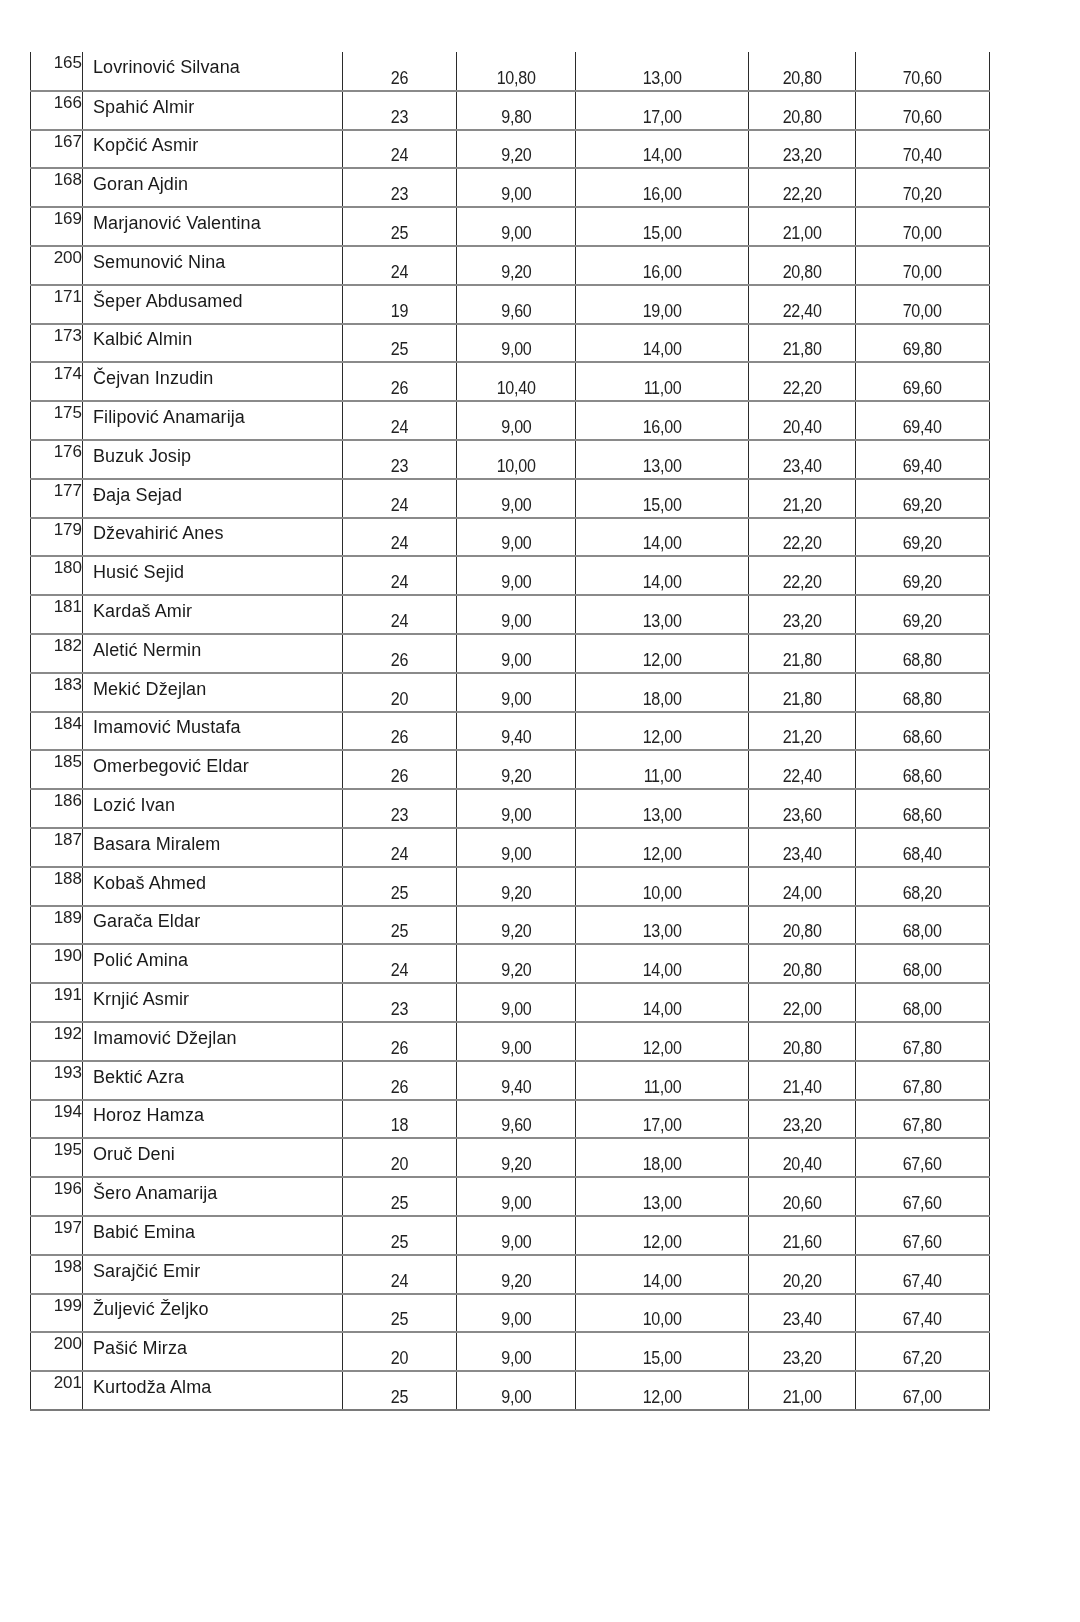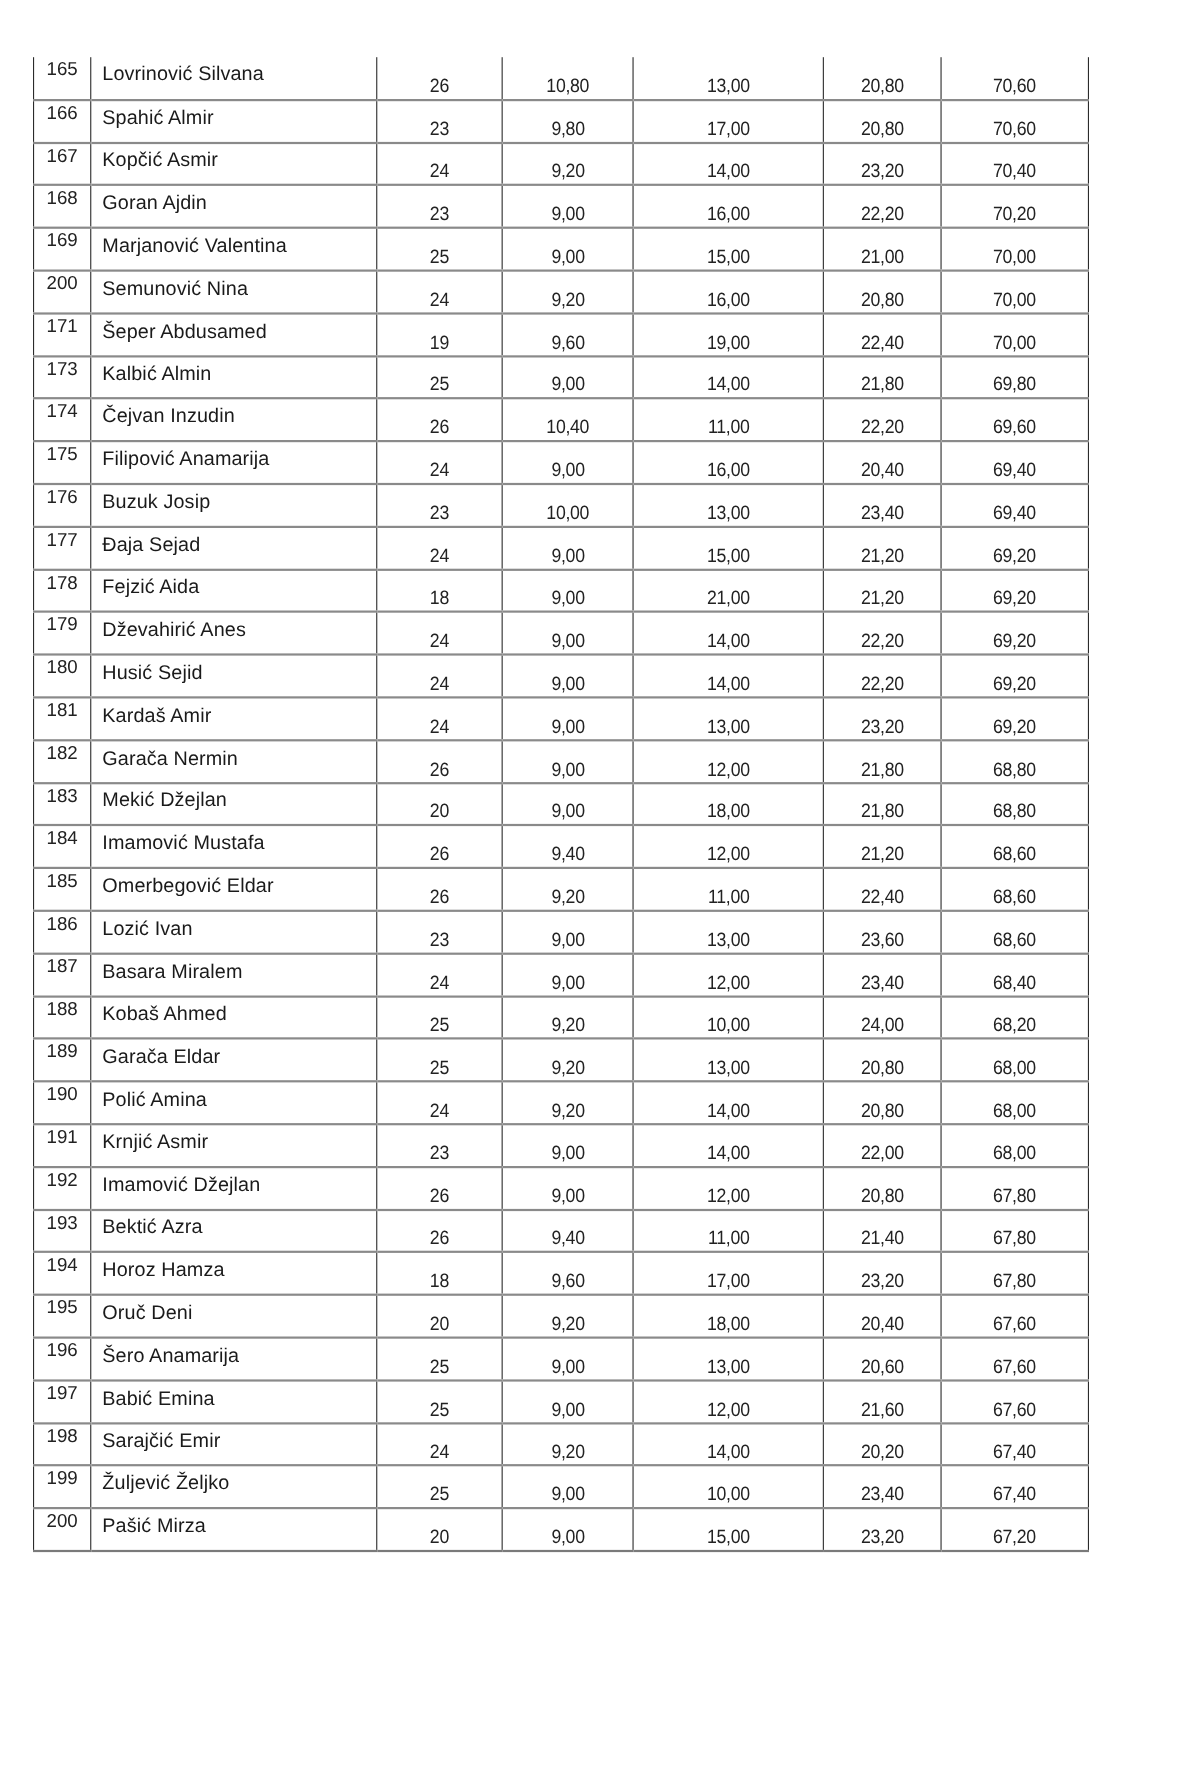--- a/index.html
+++ b/index.html
@@ -43,21 +43,21 @@
     overflow: hidden;
   }
   #ranking-table tr:first-child td {
     border-top: none;
   }
   #ranking-table tr:last-child td {
     border-bottom: 2px solid #7a7a7a;
   }
   td.rank {
     font-size: 17px;
-    text-align: center;
+    text-align: right;
     vertical-align: top !important;
     padding-top: 1px !important;
     color: #222;
   }
   td.name {
     font-size: 18px;
     padding-left: 10px !important;
     vertical-align: middle !important;
     padding-bottom: 6px !important;
     color: #1a1a1a;
@@ -191,29 +191,20 @@
       <tr>
         <td class="rank">177</td>
         <td class="name">Đaja Sejad</td>
         <td class="num"><span>24</span></td>
         <td class="num"><span>9,00</span></td>
         <td class="num"><span>15,00</span></td>
         <td class="num"><span>21,20</span></td>
         <td class="num"><span>69,20</span></td>
       </tr>
       <tr>
-        <td class="rank">178</td>
-        <td class="name">Fejzić Aida</td>
-        <td class="num"><span>18</span></td>
-        <td class="num"><span>9,00</span></td>
-        <td class="num"><span>21,00</span></td>
-        <td class="num"><span>21,20</span></td>
-        <td class="num"><span>69,20</span></td>
-      </tr>
-      <tr>
         <td class="rank">179</td>
         <td class="name">Dževahirić Anes</td>
         <td class="num"><span>24</span></td>
         <td class="num"><span>9,00</span></td>
         <td class="num"><span>14,00</span></td>
         <td class="num"><span>22,20</span></td>
         <td class="num"><span>69,20</span></td>
       </tr>
       <tr>
         <td class="rank">180</td>
@@ -228,21 +219,21 @@
         <td class="rank">181</td>
         <td class="name">Kardaš Amir</td>
         <td class="num"><span>24</span></td>
         <td class="num"><span>9,00</span></td>
         <td class="num"><span>13,00</span></td>
         <td class="num"><span>23,20</span></td>
         <td class="num"><span>69,20</span></td>
       </tr>
       <tr>
         <td class="rank">182</td>
-        <td class="name">Garača Nermin</td>
+        <td class="name">Aletić Nermin</td>
         <td class="num"><span>26</span></td>
         <td class="num"><span>9,00</span></td>
         <td class="num"><span>12,00</span></td>
         <td class="num"><span>21,80</span></td>
         <td class="num"><span>68,80</span></td>
       </tr>
       <tr>
         <td class="rank">183</td>
         <td class="name">Mekić Džejlan</td>
         <td class="num"><span>20</span></td>
@@ -397,14 +388,23 @@
       </tr>
       <tr>
         <td class="rank">200</td>
         <td class="name">Pašić Mirza</td>
         <td class="num"><span>20</span></td>
         <td class="num"><span>9,00</span></td>
         <td class="num"><span>15,00</span></td>
         <td class="num"><span>23,20</span></td>
         <td class="num"><span>67,20</span></td>
       </tr>
+      <tr>
+        <td class="rank">201</td>
+        <td class="name">Kurtodža Alma</td>
+        <td class="num"><span>25</span></td>
+        <td class="num"><span>9,00</span></td>
+        <td class="num"><span>12,00</span></td>
+        <td class="num"><span>21,00</span></td>
+        <td class="num"><span>67,00</span></td>
+      </tr>
     </tbody>
 </table>
 
 </body></html>

